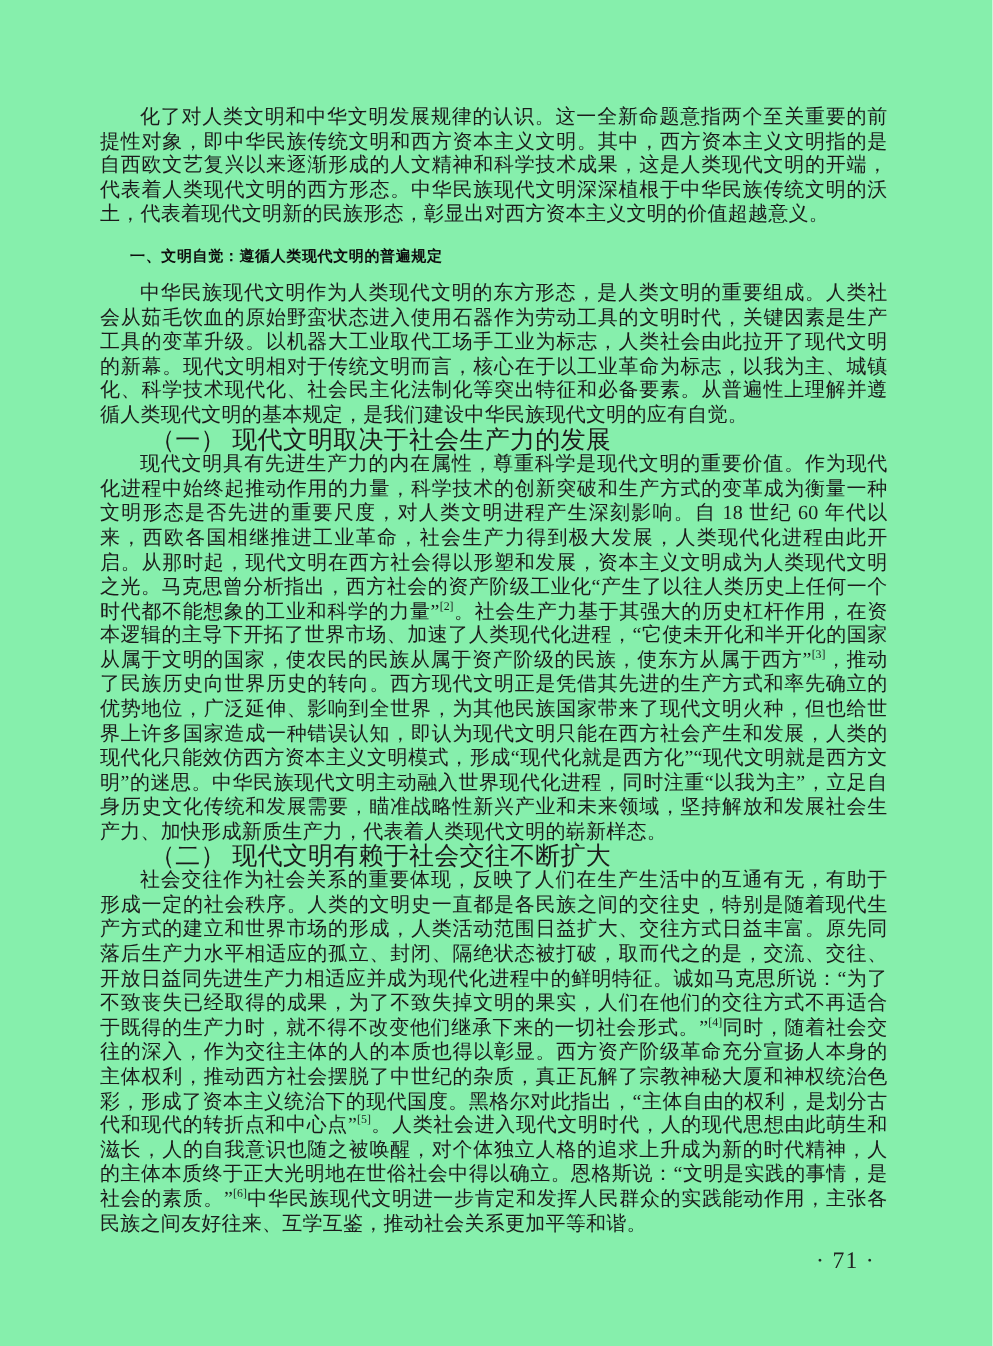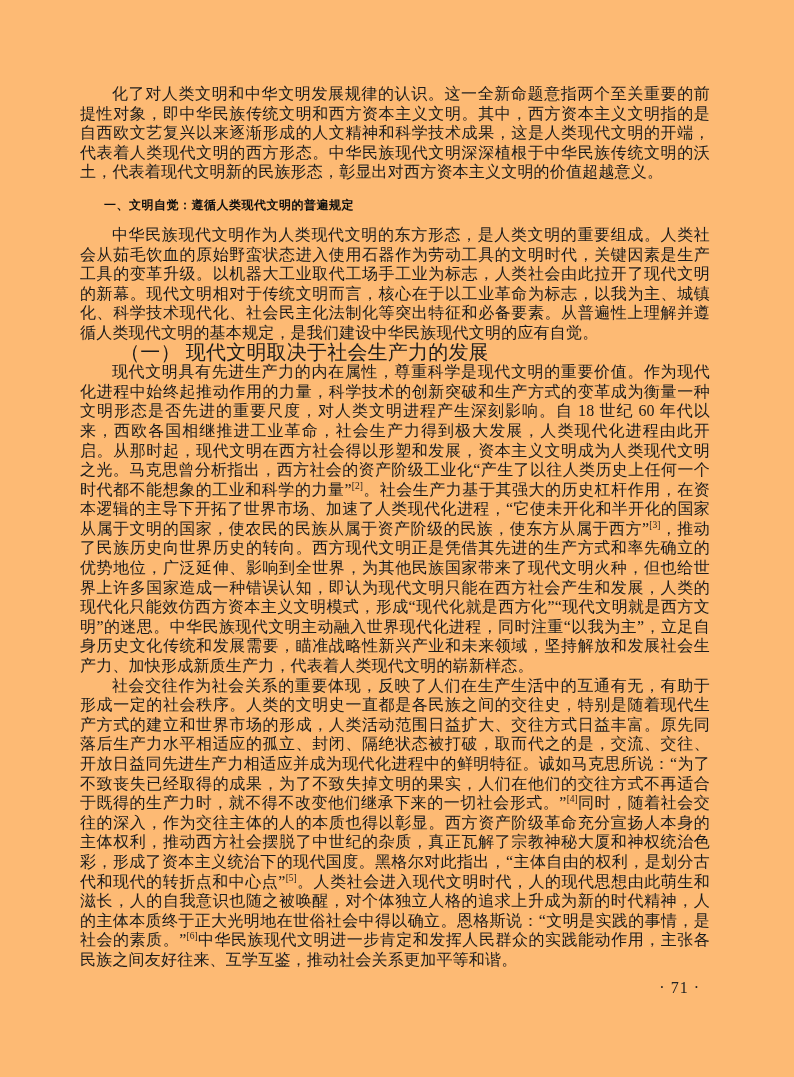--- a/index.html
+++ b/index.html
@@ -5,21 +5,21 @@
   html, body {
     margin: 0;
     padding: 0;
     background: #ffffff;
   }
   .page {
     position: relative;
     box-sizing: border-box;
     width: 794px;
     height: 1077px;
-    background: #fdba74;
+    background: #86efac;
     padding: 84px 84px 0 80px;
     overflow: hidden;
   }
   .body-text {
     margin: 0;
     font-family: "Liberation Serif", "DejaVu Serif", serif;
     font-size: 16px;
     line-height: 19.6px;
     color: #1b1b1b;
     text-align: justify;
@@ -49,38 +49,39 @@
     font-size: 9.5px;
     line-height: 0;
     vertical-align: super;
     letter-spacing: 0;
   }
   .page-number {
     margin-top: 9px;
     padding-right: 10px;
     text-align: right;
     font-family: "Liberation Serif", "DejaVu Serif", serif;
-    font-size: 16px;
+    font-size: 19px;
     color: #222222;
     letter-spacing: 1px;
   }
 </style>
 </head>
 <body>
 
 <div class="page">
 
   <p class="body-text">化了对人类文明和中华文明发展规律的认识。这一全新命题意指两个至关重要的前提性对象，即中华民族传统文明和西方资本主义文明。其中，西方资本主义文明指的是自西欧文艺复兴以来逐渐形成的人文精神和科学技术成果，这是人类现代文明的开端，代表着人类现代文明的西方形态。中华民族现代文明深深植根于中华民族传统文明的沃土，代表着现代文明新的民族形态，彰显出对西方资本主义文明的价值超越意义。</p>
 
   <h2 class="section-heading">一、文明自觉：遵循人类现代文明的普遍规定</h2>
 
   <p class="body-text">中华民族现代文明作为人类现代文明的东方形态，是人类文明的重要组成。人类社会从茹毛饮血的原始野蛮状态进入使用石器作为劳动工具的文明时代，关键因素是生产工具的变革升级。以机器大工业取代工场手工业为标志，人类社会由此拉开了现代文明的新幕。现代文明相对于传统文明而言，核心在于以工业革命为标志，以我为主、城镇化、科学技术现代化、社会民主化法制化等突出特征和必备要素。从普遍性上理解并遵循人类现代文明的基本规定，是我们建设中华民族现代文明的应有自觉。</p>
 
   <p class="subsection-heading">（一） 现代文明取决于社会生产力的发展</p>
 
   <p class="body-text">现代文明具有先进生产力的内在属性，尊重科学是现代文明的重要价值。作为现代化进程中始终起推动作用的力量，科学技术的创新突破和生产方式的变革成为衡量一种文明形态是否先进的重要尺度，对人类文明进程产生深刻影响。自 18 世纪 60 年代以来，西欧各国相继推进工业革命，社会生产力得到极大发展，人类现代化进程由此开启。从那时起，现代文明在西方社会得以形塑和发展，资本主义文明成为人类现代文明之光。马克思曾分析指出，西方社会的资产阶级工业化“产生了以往人类历史上任何一个时代都不能想象的工业和科学的力量”<sup class="cite">[2]</sup>。社会生产力基于其强大的历史杠杆作用，在资本逻辑的主导下开拓了世界市场、加速了人类现代化进程，“它使未开化和半开化的国家从属于文明的国家，使农民的民族从属于资产阶级的民族，使东方从属于西方”<sup class="cite">[3]</sup>，推动了民族历史向世界历史的转向。西方现代文明正是凭借其先进的生产方式和率先确立的优势地位，广泛延伸、影响到全世界，为其他民族国家带来了现代文明火种，但也给世界上许多国家造成一种错误认知，即认为现代文明只能在西方社会产生和发展，人类的现代化只能效仿西方资本主义文明模式，形成“现代化就是西方化”“现代文明就是西方文明”的迷思。中华民族现代文明主动融入世界现代化进程，同时注重“以我为主”，立足自身历史文化传统和发展需要，瞄准战略性新兴产业和未来领域，坚持解放和发展社会生产力、加快形成新质生产力，代表着人类现代文明的崭新样态。</p>
 
+  <p class="subsection-heading">（二） 现代文明有赖于社会交往不断扩大</p>
 
   <p class="body-text">社会交往作为社会关系的重要体现，反映了人们在生产生活中的互通有无，有助于形成一定的社会秩序。人类的文明史一直都是各民族之间的交往史，特别是随着现代生产方式的建立和世界市场的形成，人类活动范围日益扩大、交往方式日益丰富。原先同落后生产力水平相适应的孤立、封闭、隔绝状态被打破，取而代之的是，交流、交往、开放日益同先进生产力相适应并成为现代化进程中的鲜明特征。诚如马克思所说：“为了不致丧失已经取得的成果，为了不致失掉文明的果实，人们在他们的交往方式不再适合于既得的生产力时，就不得不改变他们继承下来的一切社会形式。”<sup class="cite">[4]</sup>同时，随着社会交往的深入，作为交往主体的人的本质也得以彰显。西方资产阶级革命充分宣扬人本身的主体权利，推动西方社会摆脱了中世纪的杂质，真正瓦解了宗教神秘大厦和神权统治色彩，形成了资本主义统治下的现代国度。黑格尔对此指出，“主体自由的权利，是划分古代和现代的转折点和中心点”<sup class="cite">[5]</sup>。人类社会进入现代文明时代，人的现代思想由此萌生和滋长，人的自我意识也随之被唤醒，对个体独立人格的追求上升成为新的时代精神，人的主体本质终于正大光明地在世俗社会中得以确立。恩格斯说：“文明是实践的事情，是社会的素质。”<sup class="cite">[6]</sup>中华民族现代文明进一步肯定和发挥人民群众的实践能动作用，主张各民族之间友好往来、互学互鉴，推动社会关系更加平等和谐。</p>
 
   <div class="page-number">· 71 ·</div>
 
 </div>
 
 </body></html>

